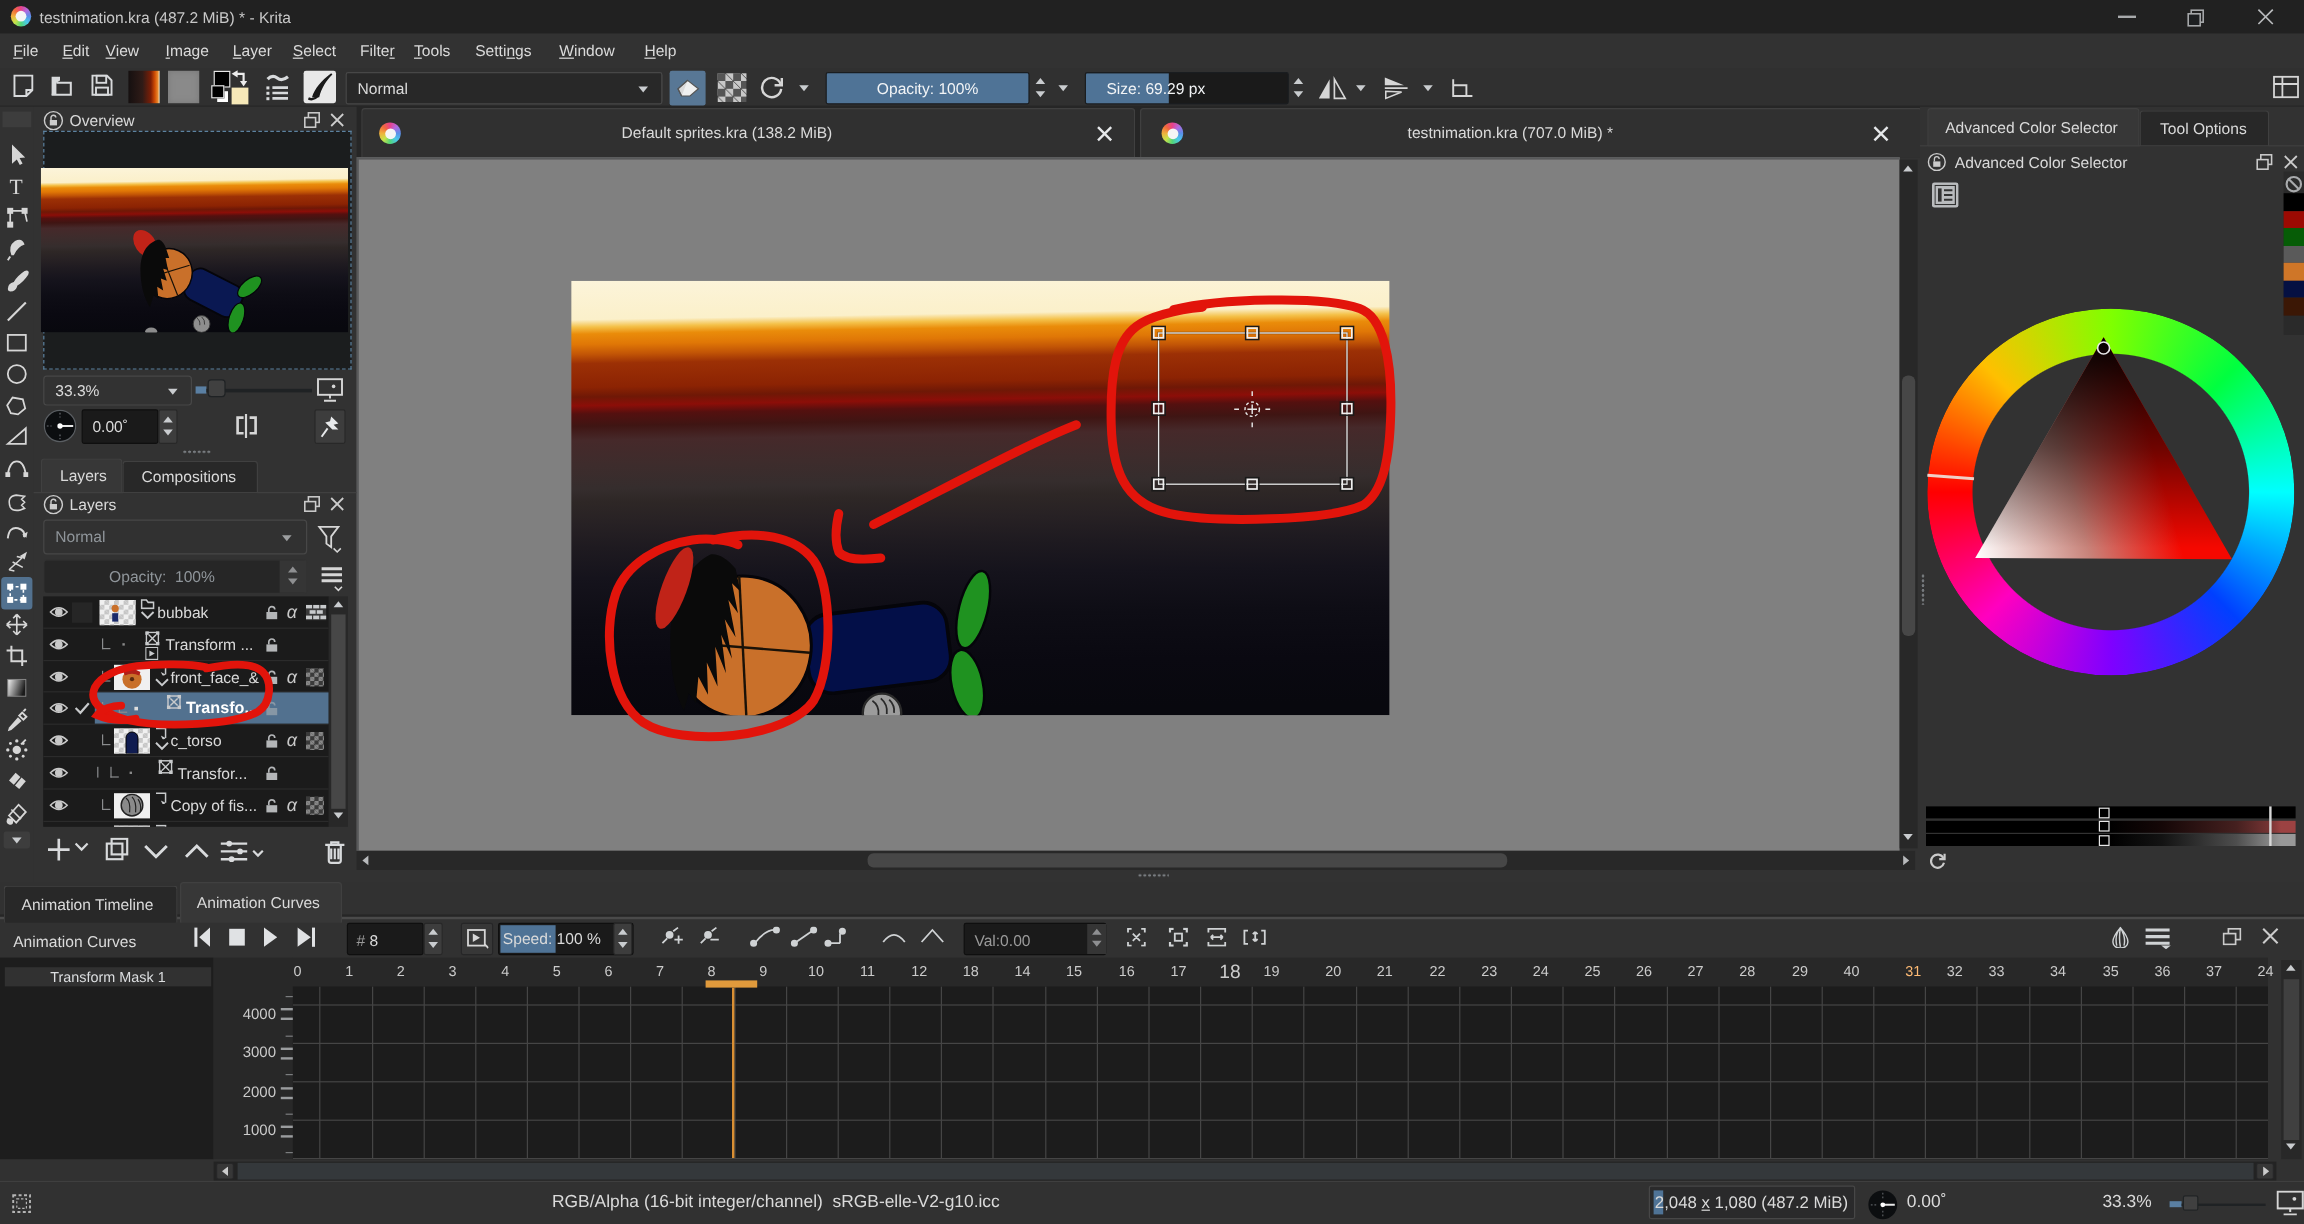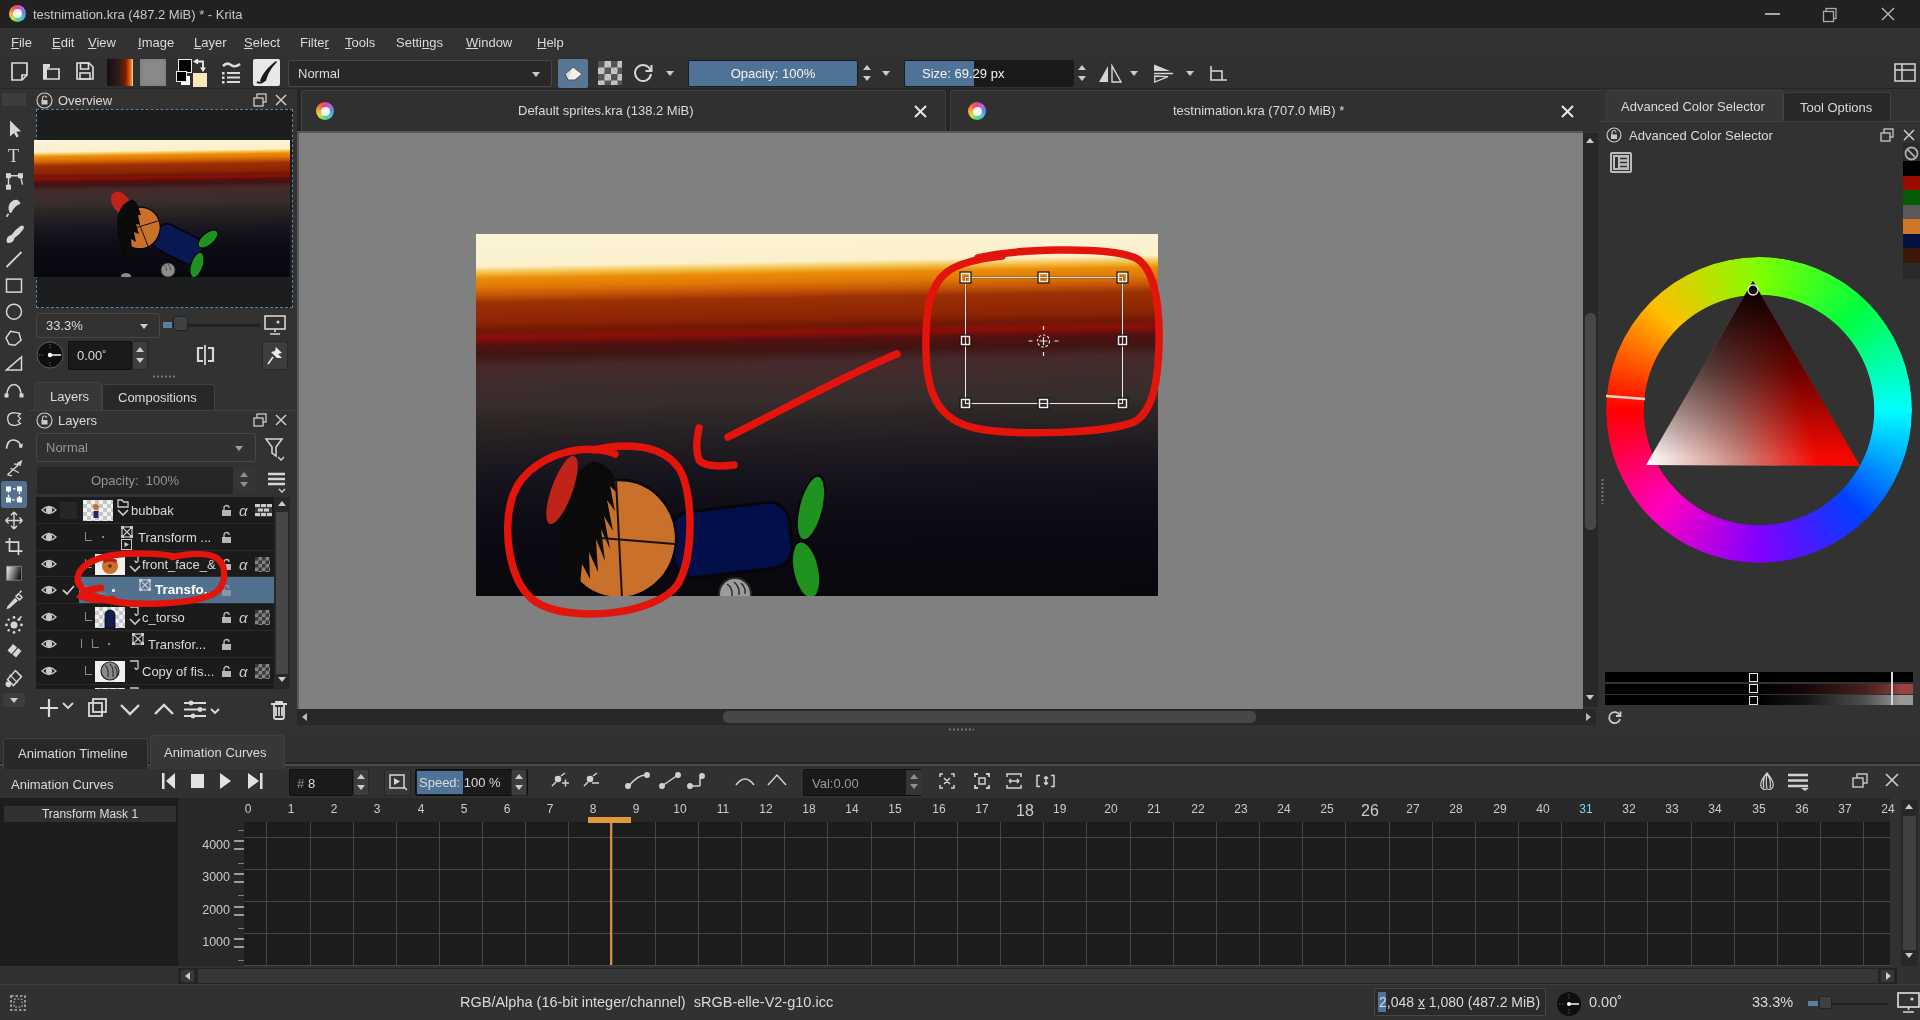--- a/index.html
+++ b/index.html
@@ -941,28 +941,28 @@
 <div class="a" style="left:924px;top:802px;width:30px;text-align:center;font-size:12px;color:#cbcbcb">16</div>
 <div class="a" style="left:967px;top:802px;width:30px;text-align:center;font-size:12px;color:#cbcbcb">17</div>
 <div class="a" style="left:1010px;top:802px;width:30px;text-align:center;font-size:16px;color:#cbcbcb">18</div>
 <div class="a" style="left:1053px;top:802px;width:30px;font-size:12px;color:#cbcbcb">19</div>
 <div class="a" style="left:1096px;top:802px;width:30px;text-align:center;font-size:12px;color:#cbcbcb">20</div>
 <div class="a" style="left:1139px;top:802px;width:30px;text-align:center;font-size:12px;color:#cbcbcb">21</div>
 <div class="a" style="left:1183px;top:802px;width:30px;text-align:center;font-size:12px;color:#cbcbcb">22</div>
 <div class="a" style="left:1226px;top:802px;width:30px;text-align:center;font-size:12px;color:#cbcbcb">23</div>
 <div class="a" style="left:1269px;top:802px;width:30px;text-align:center;font-size:12px;color:#cbcbcb">24</div>
 <div class="a" style="left:1312px;top:802px;width:30px;text-align:center;font-size:12px;color:#cbcbcb">25</div>
-<div class="a" style="left:1355px;top:802px;width:30px;text-align:center;font-size:16px;color:#cbcbcb">26</div>
+<div class="a" style="left:1355px;top:802px;width:30px;text-align:center;font-size:12px;color:#cbcbcb">26</div>
 <div class="a" style="left:1398px;top:802px;width:30px;text-align:center;font-size:12px;color:#cbcbcb">27</div>
 <div class="a" style="left:1441px;top:802px;width:30px;text-align:center;font-size:12px;color:#cbcbcb">28</div>
 <div class="a" style="left:1485px;top:802px;width:30px;text-align:center;font-size:12px;color:#cbcbcb">29</div>
 <div class="a" style="left:1528px;top:802px;width:30px;text-align:center;font-size:12px;color:#cbcbcb">40</div>
-<div class="a" style="left:1571px;top:802px;width:30px;text-align:center;font-size:12px;color:#7dd3fc">31</div>
+<div class="a" style="left:1571px;top:802px;width:30px;text-align:right;font-size:12px;color:#fdba74">31</div>
 <div class="a" style="left:1614px;top:802px;width:30px;text-align:center;font-size:12px;color:#cbcbcb">32</div>
-<div class="a" style="left:1657px;top:802px;width:30px;text-align:center;font-size:12px;color:#cbcbcb">33</div>
+<div class="a" style="left:1657px;top:802px;width:30px;text-align:left;font-size:12px;color:#cbcbcb">33</div>
 <div class="a" style="left:1700px;top:802px;width:30px;text-align:center;font-size:12px;color:#cbcbcb">34</div>
 <div class="a" style="left:1744px;top:802px;width:30px;text-align:center;font-size:12px;color:#cbcbcb">35</div>
 <div class="a" style="left:1787px;top:802px;width:30px;text-align:center;font-size:12px;color:#cbcbcb">36</div>
 <div class="a" style="left:1830px;top:802px;width:30px;text-align:center;font-size:12px;color:#cbcbcb">37</div>
 <div class="a" style="left:1873px;top:802px;width:30px;text-align:center;font-size:12px;color:#cbcbcb">24</div>
 <div class="a" style="left:178px;top:837.5px;width:52px;text-align:right;font-size:12.5px;color:#cbcbcb">4000</div>
 <div class="a" style="left:234px;top:840px;width:10px;height:1.5px;background:#9a9c9e"></div>
 <div class="a" style="left:234px;top:848px;width:10px;height:1.5px;background:#9a9c9e"></div>
 <div class="a" style="left:178px;top:870px;width:52px;text-align:right;font-size:12.5px;color:#cbcbcb">3000</div>
 <div class="a" style="left:234px;top:873px;width:10px;height:1.5px;background:#9a9c9e"></div>

